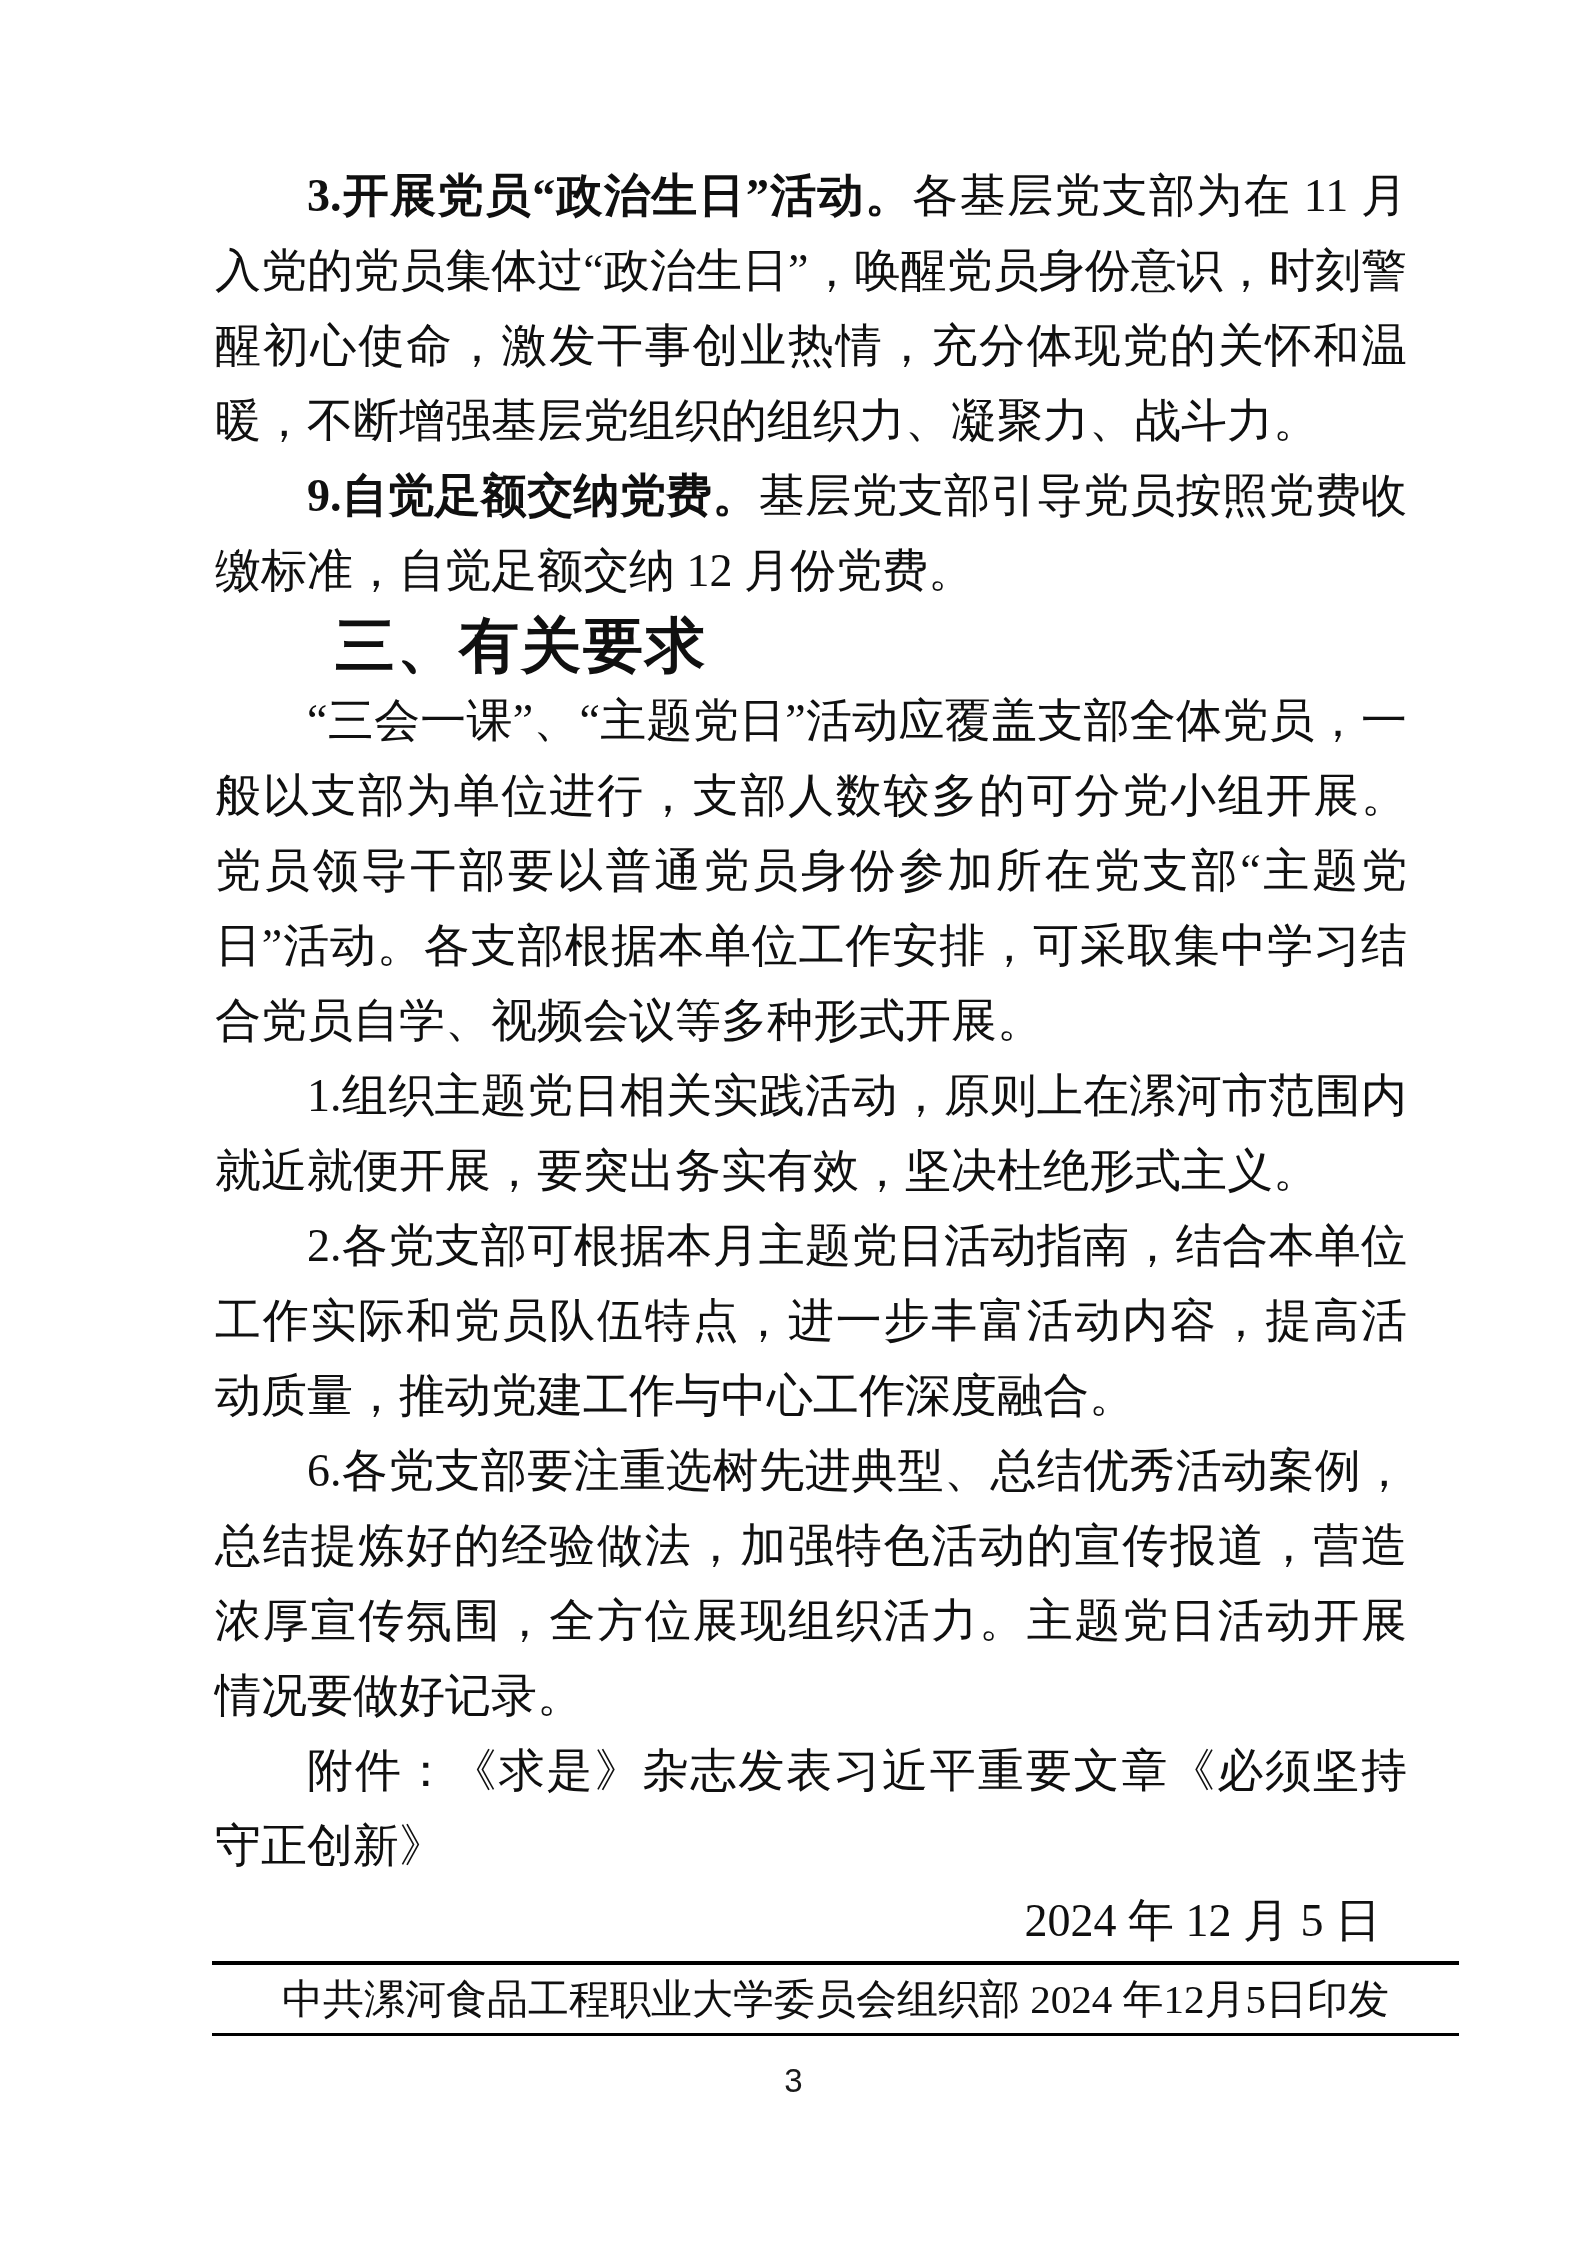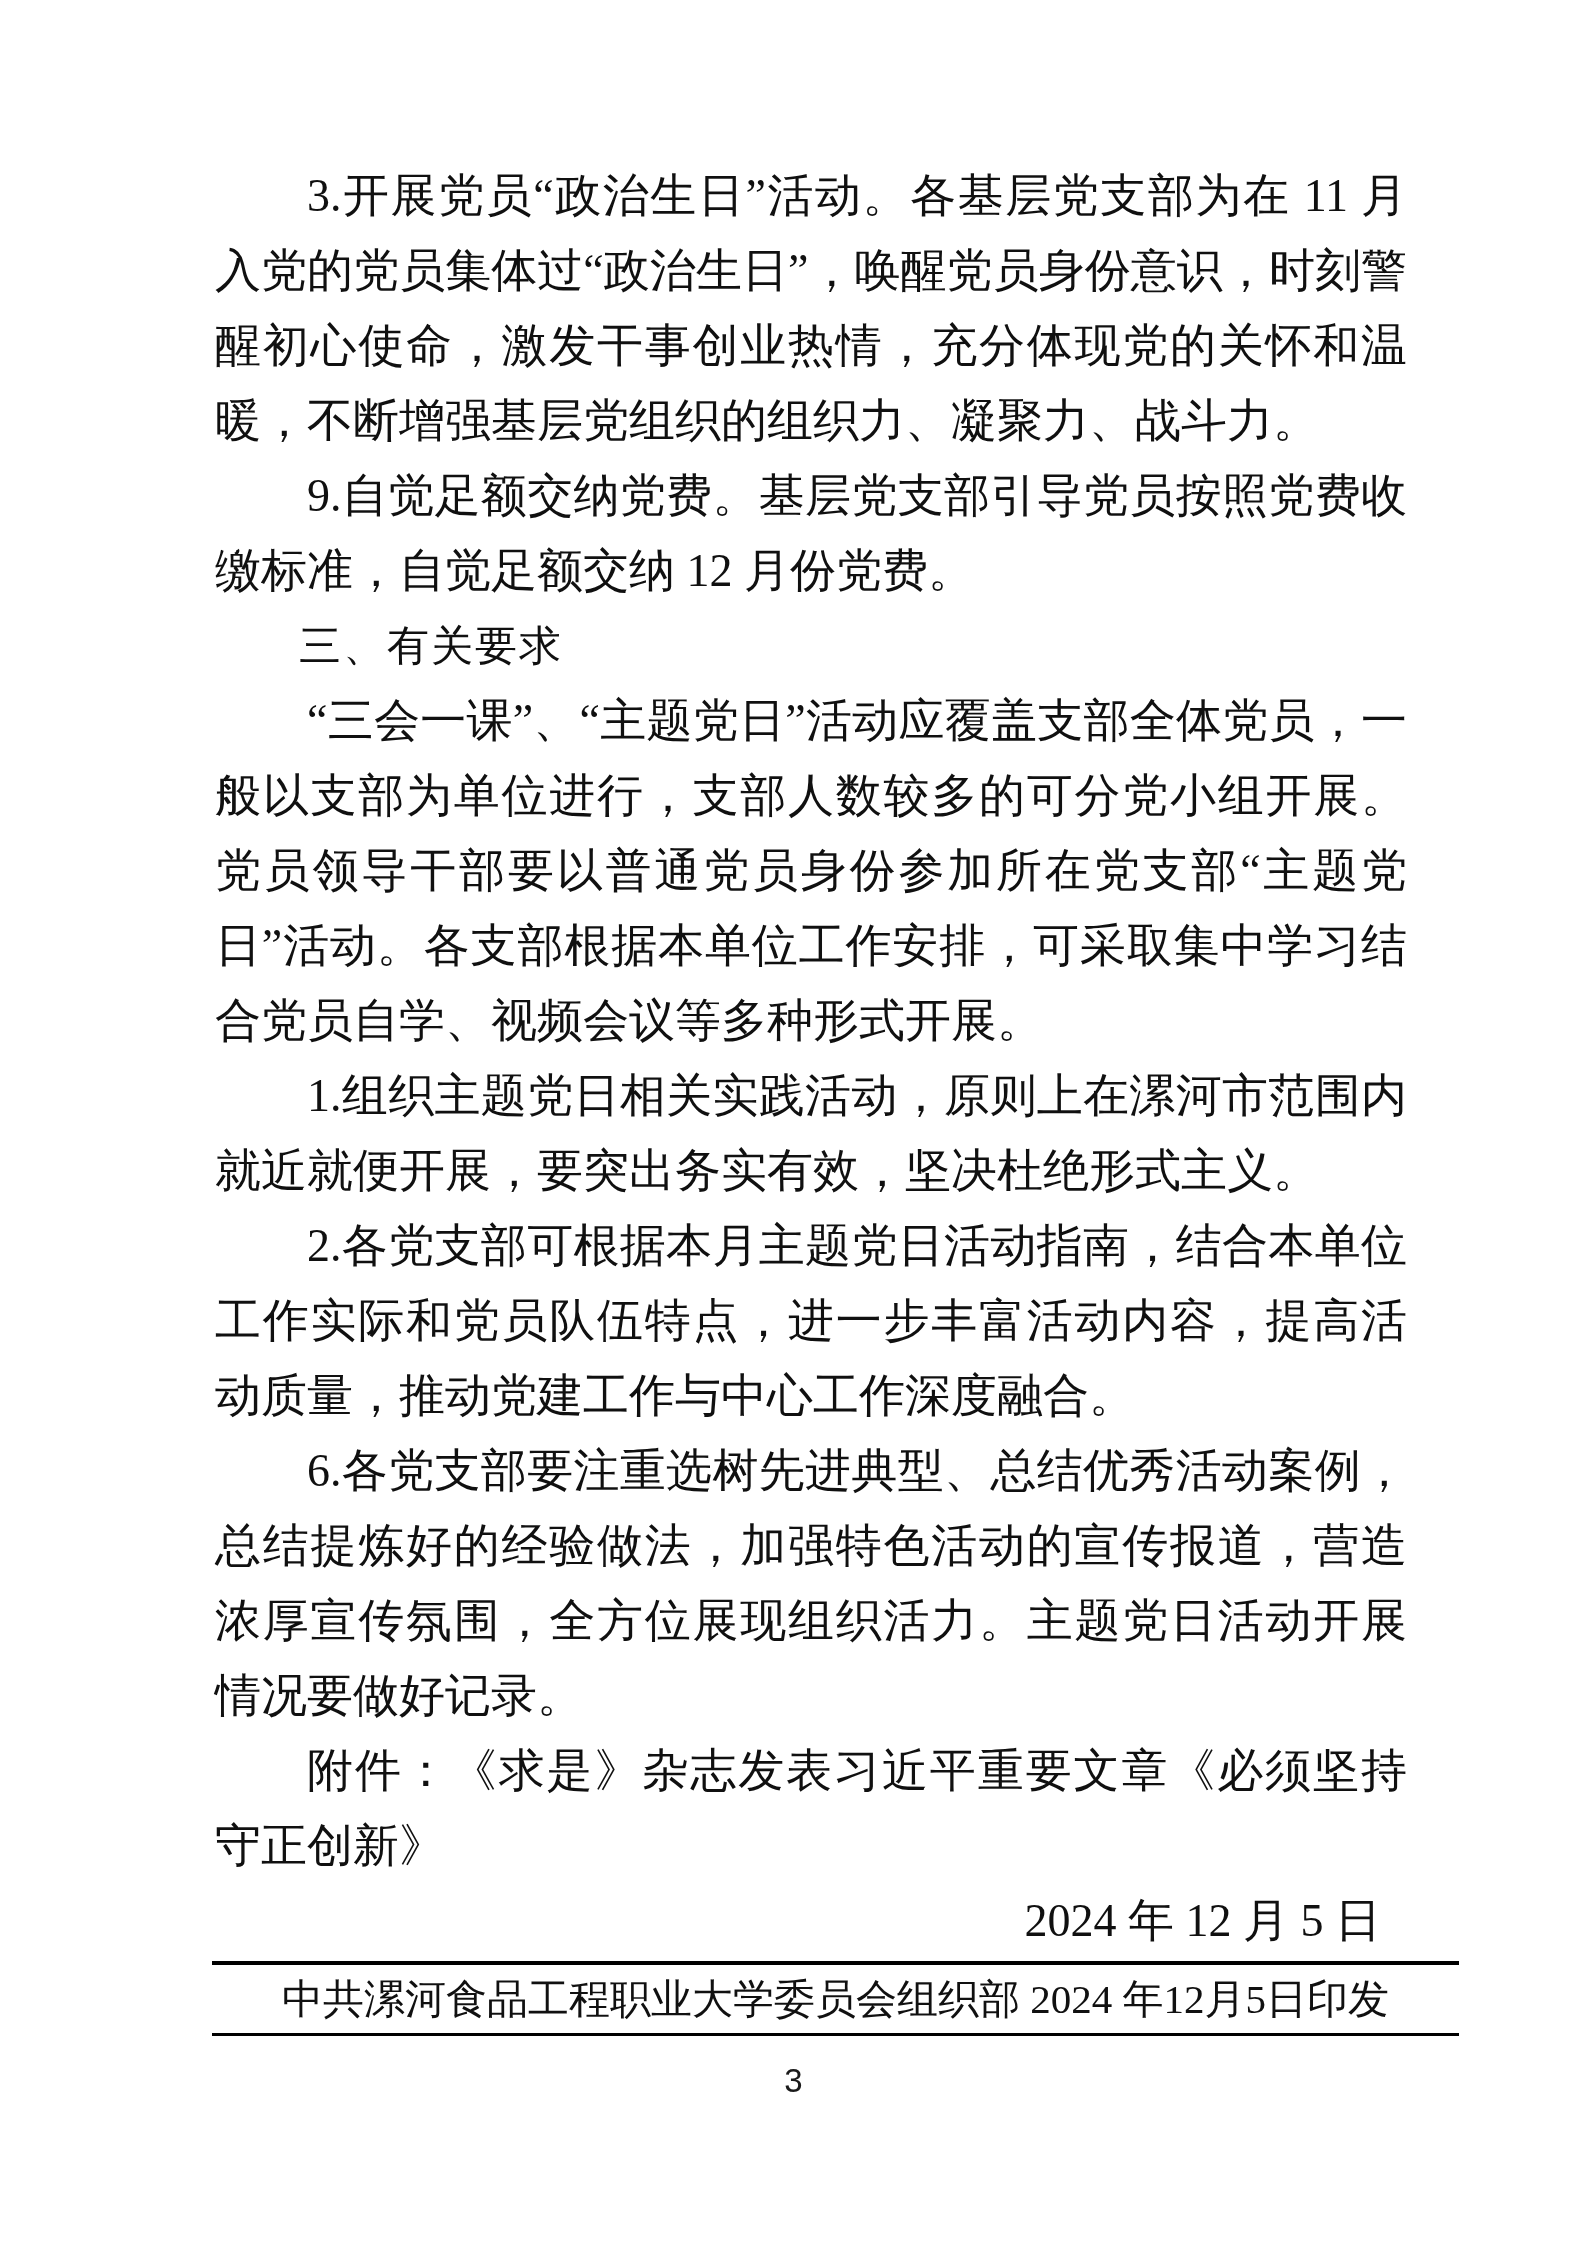--- a/index.html
+++ b/index.html
@@ -26,28 +26,28 @@
     text-align: justify;
     word-break: break-all;
     overflow-wrap: anywhere;
   }
   .body-text p {
     margin: 0;
     padding: 0;
     text-indent: 2em;
   }
   .lead {
-    font-weight: normal;
+    font-weight: bold;
   }
   .sec-heading {
     margin: 0;
     text-indent: 2em;
     font-family: "Liberation Sans", "DejaVu Sans", sans-serif;
-    font-weight: 400;
-    font-size: 42px;
+    font-weight: 700;
+    font-size: 60px;
     line-height: 75px;
     letter-spacing: 2px;
   }
   .date-line {
     text-indent: 0 !important;
     text-align: right;
     padding-right: 26px !important;
   }
   .footer-rule {
     position: absolute;

